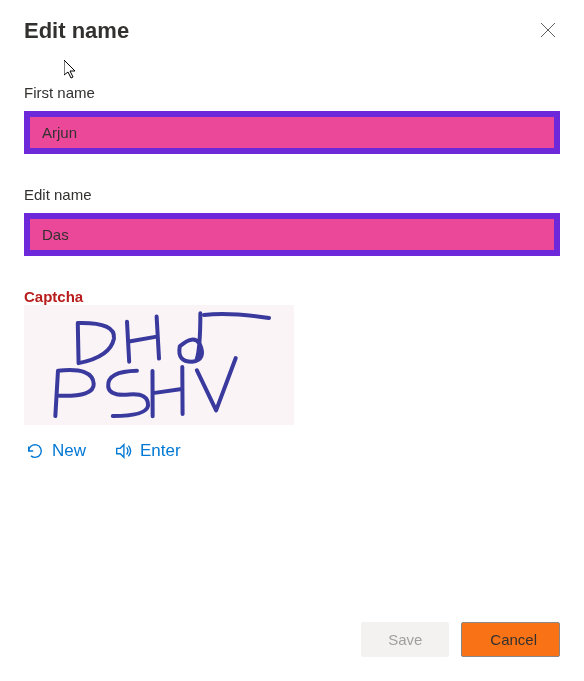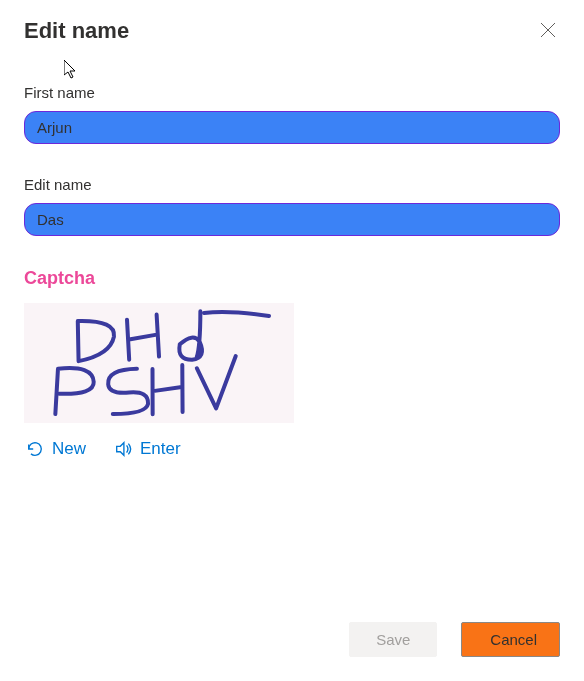--- a/index.html
+++ b/index.html
@@ -48,37 +48,37 @@
       display: block;
       font-size: 15px;
       color: #323130;
       margin-bottom: 10px;
       font-weight: 400;
     }
     .text-input {
       width: 100%;
       padding: 7px 12px;
       font-size: 15px;
-      border: 1px solid #6d28d9;
-      border-radius: 12px;
+      border: 6px solid #6d28d9;
+      border-radius: 0;
       font-family: inherit;
       color: #323130;
-      background: #3b82f6;
+      background: #ec4899;
     }
     .text-input::placeholder {
       color: #605e5c;
     }
     .captcha-section {
       margin-top: 10px;
     }
     .captcha-heading {
-      font-size: 18px;
+      font-size: 15px;
       font-weight: 600;
-      color: #ec4899;
-      margin-bottom: 14px;
+      color: #b91c1c;
+      margin-bottom: 0;
     }
     .captcha-image {
       width: 270px;
       height: 120px;
       background: #faf4f7;
       display: flex;
       align-items: center;
       justify-content: center;
       margin-bottom: 14px;
     }
@@ -101,21 +101,21 @@
     }
     .captcha-action svg {
       width: 18px;
       height: 18px;
     }
     .footer {
       position: absolute;
       bottom: 24px;
       right: 24px;
       display: flex;
-      gap: 24px;
+      gap: 12px;
     }
     .btn {
       padding: 8px 22px;
       font-size: 15px;
       font-family: inherit;
       border-radius: 2px;
       cursor: pointer;
       min-width: 88px;
     }
     .btn-primary {

